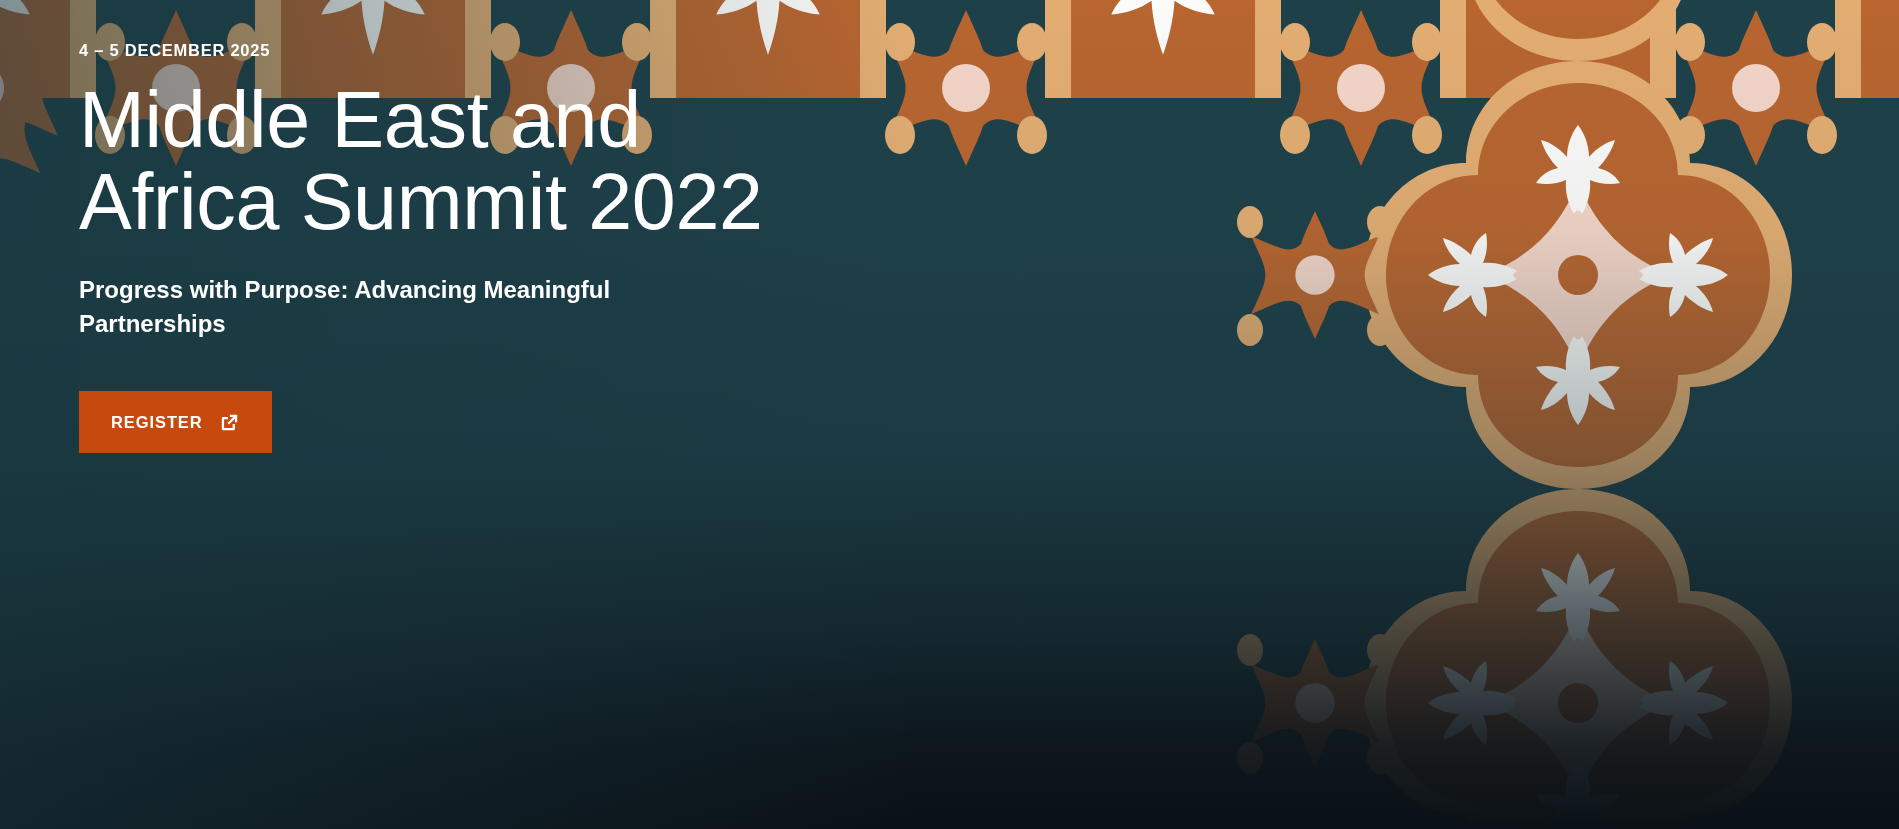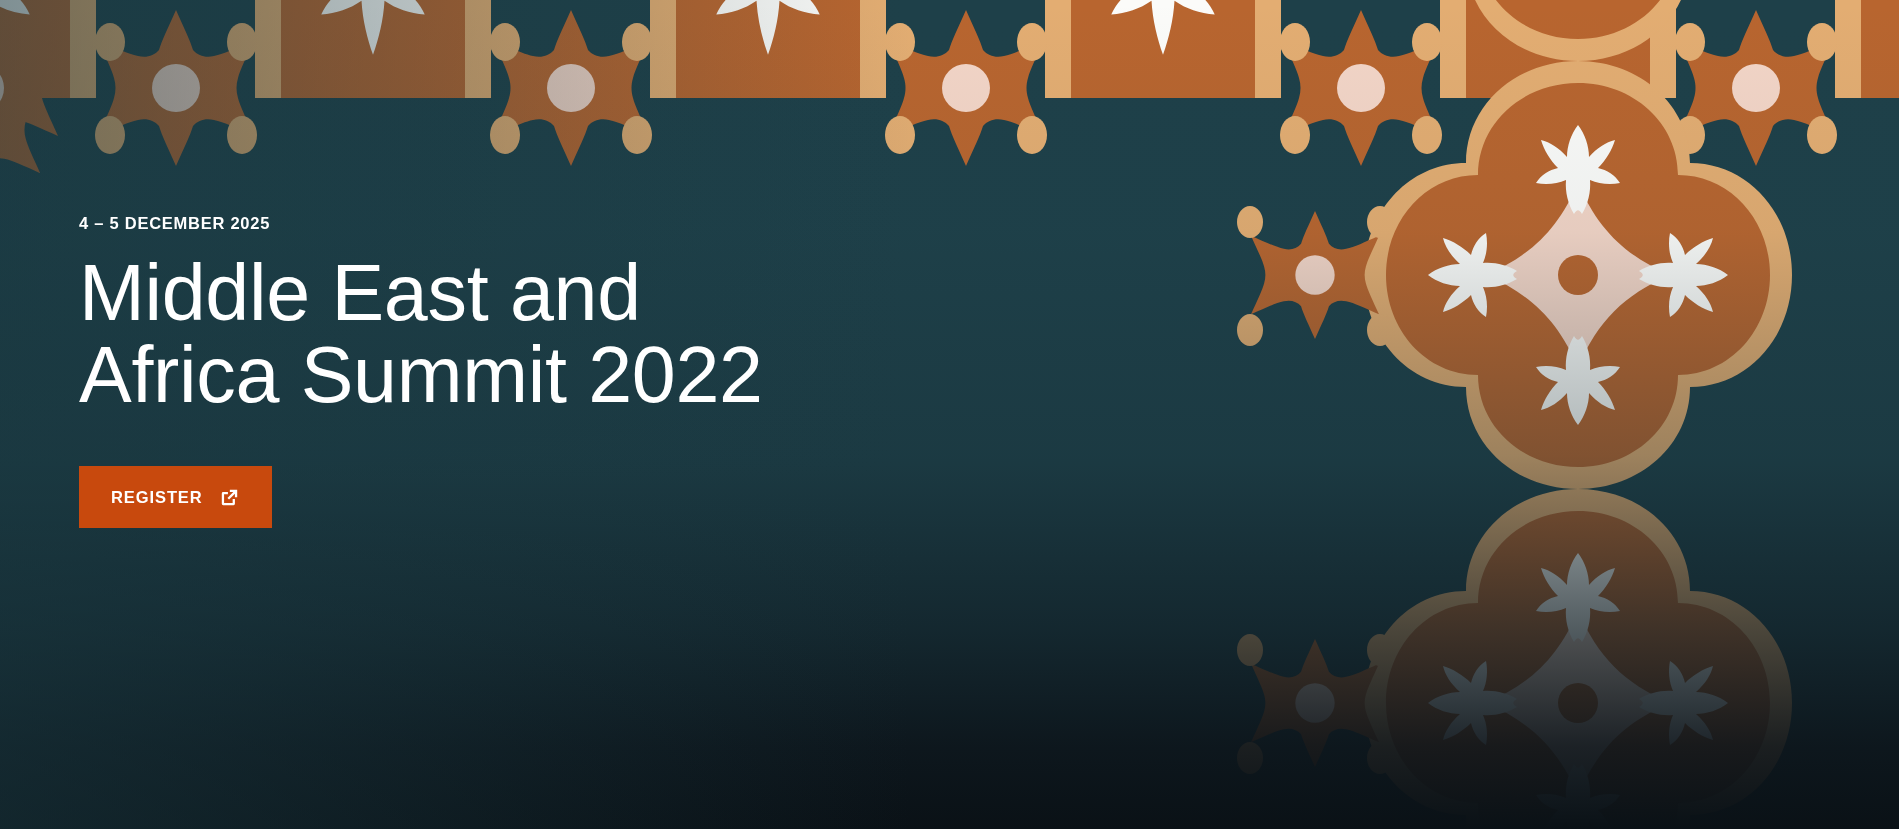--- a/index.html
+++ b/index.html
@@ -58,22 +58,22 @@
         rgba(25,55,63,0.55)   0%,
         rgba(25,55,63,0.30)  22%,
         rgba(25,55,63,0.00)  48%);
   }
 
   
   .content {
     position: relative;
     z-index: 5;
     padding-left: 79px;
-    padding-top: 214px;
     max-width: 920px;
+    margin-top: 41px;
   }
 
   .eyebrow {
     color: #ffffff;
     font-size: 16.5px;
     font-weight: bold;
     letter-spacing: 0.045em;
     margin: 0 0 18px 0;
     text-transform: uppercase;
     line-height: 1.2;
@@ -333,20 +333,21 @@
   <div class="gradient-wash"></div>
   <div class="gradient-wash-left"></div>
 
   <div class="content">
 
     <p class="eyebrow">4 – 5 DECEMBER 2025</p>
 
     <h1 class="title">Middle East and
 Africa Summit 2022</h1>
 
+    <p class="subtitle">Progress with Purpose: Advancing Meaningful Partnerships</p>
 
     <div class="cta-wrap">
       <a class="cta-button" href="#">
         <span>REGISTER</span>
         <span class="cta-icon">
           <svg viewBox="0 0 24 24" xmlns="http://www.w3.org/2000/svg" aria-hidden="true">
             <path d="M3.2 7.4 A1.6 1.6 0 0 1 4.8 5.8 H10.2 V8.4 H5.8 V18.2 H15.6 V13.8 H18.2 V19.2
                      A1.6 1.6 0 0 1 16.6 20.8 H4.8 A1.6 1.6 0 0 1 3.2 19.2 Z" fill="#ffffff"></path>
             <path d="M12.4 3.2 H20.8 V11.6 H18.2 V7.65 L11.5 14.35 L9.65 12.5 L16.35 5.8 H12.4 Z" fill="#ffffff"></path>
           </svg>

